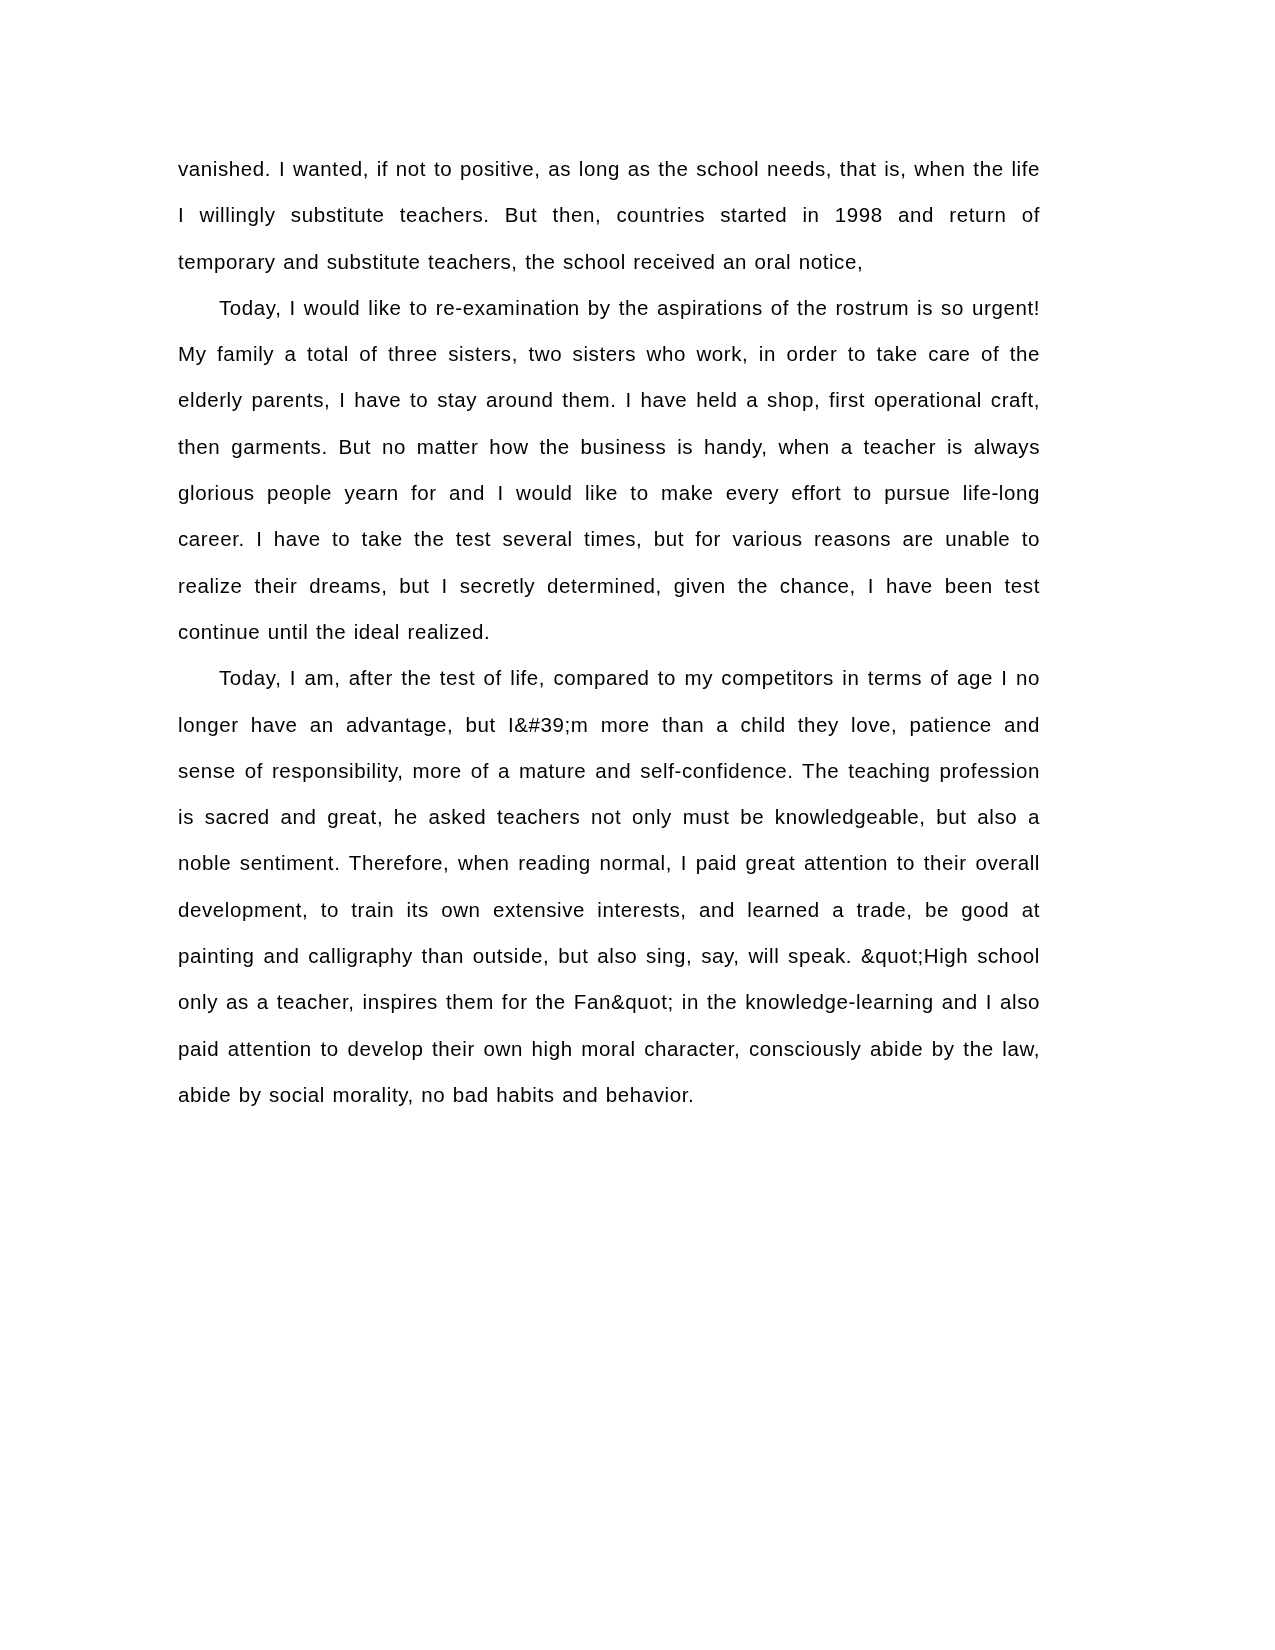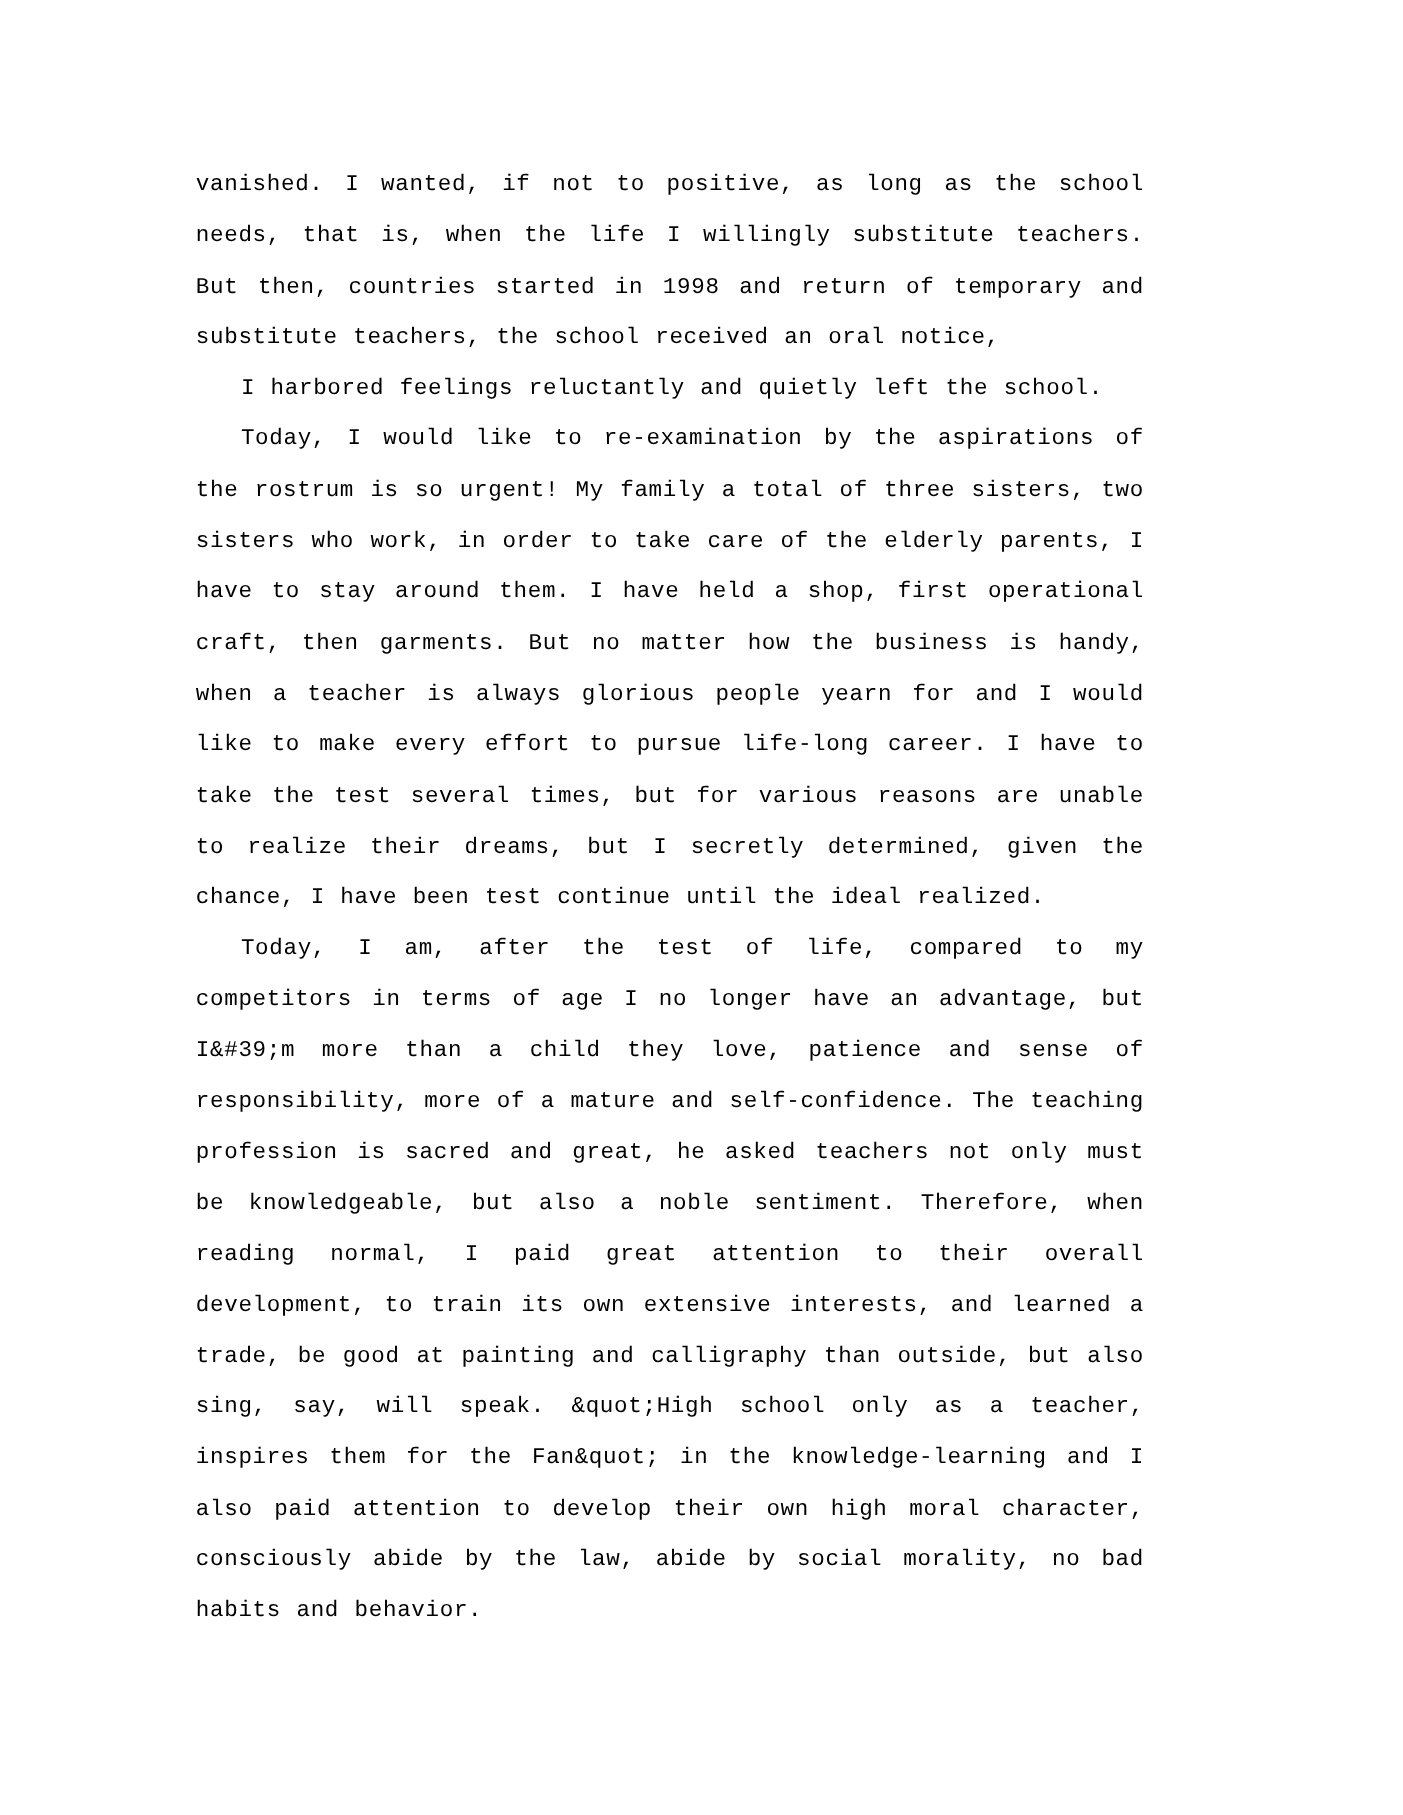--- a/index.html
+++ b/index.html
@@ -15,38 +15,37 @@
     margin: 0 auto;
     overflow: hidden;
   }
   .doc-body {
     position: absolute;
     left: 178px;
     top: 146px;
     width: 862px;
   }
   .para {
-    font-family: Liberation Mono, monospace;
+    font-family: Liberation Sans, sans-serif;
     font-size: 20.5px;
     line-height: 46.3px;
     color: #000000;
     text-align: justify;
     text-justify: inter-word;
     letter-spacing: 0.6px;
     word-spacing: 1.2px;
     margin: 0;
     white-space: pre-wrap;
   }
   .para.indent {
     text-indent: 41px;
   }
 </style>
 </head>
 <body>
 
 <div class="page">
   <div class="doc-body">
     <p class="para">vanished. I wanted, if not to positive, as long as the school needs, that is, when the life I willingly substitute teachers. But then, countries started in 1998 and return of temporary and substitute teachers, the school received an oral notice,</p>
-    <p class="para indent">I harbored feelings reluctantly and quietly left the school.</p>
     <p class="para indent">Today, I would like to re-examination by the aspirations of the rostrum is so urgent! My family a total of three sisters, two sisters who work, in order to take care of the elderly parents, I have to stay around them. I have held a shop, first operational craft, then garments. But no matter how the business is handy, when a teacher is always glorious people yearn for and I would like to make every effort to pursue life-long career. I have to take the test several times, but for various reasons are unable to realize their dreams, but I secretly determined, given the chance, I have been test continue until the ideal realized.</p>
     <p class="para indent">Today, I am, after the test of life, compared to my competitors in terms of age I no longer have an advantage, but I&amp;#39;m more than a child they love, patience and sense of responsibility, more of a mature and self-confidence. The teaching profession is sacred and great, he asked teachers not only must be knowledgeable, but also a noble sentiment. Therefore, when reading normal, I paid great attention to their overall development, to train its own extensive interests, and learned a trade, be good at painting and calligraphy than outside, but also sing, say, will speak. &amp;quot;High school only as a teacher, inspires them for the Fan&amp;quot; in the knowledge-learning and I also paid attention to develop their own high moral character, consciously abide by the law, abide by social morality, no bad habits and behavior.</p>
   </div>
 </div>
 
 </body></html>

